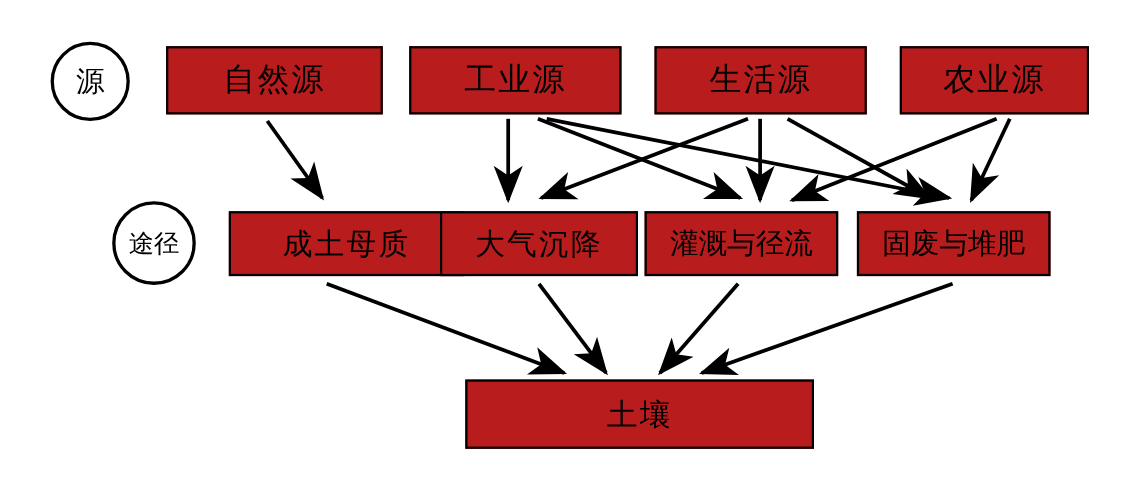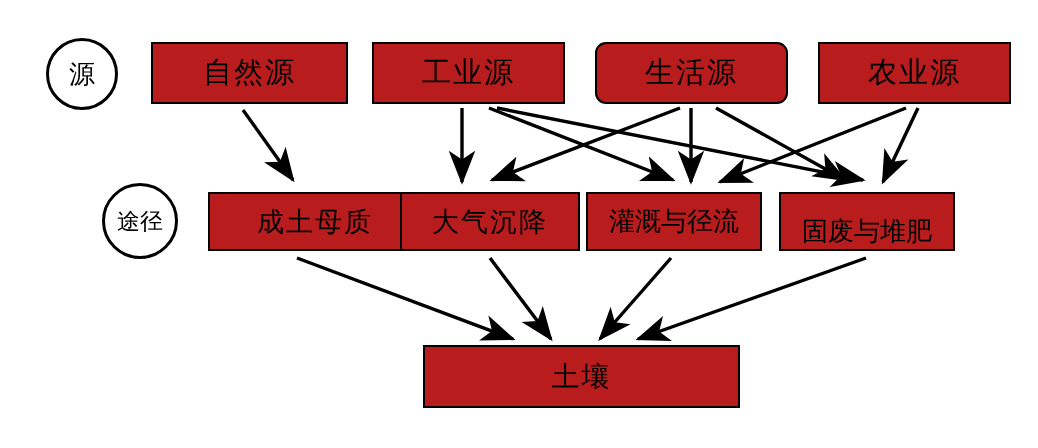--- a/index.html
+++ b/index.html
@@ -49,27 +49,27 @@
     justify-content: center;
     color: #000000;
     white-space: nowrap;
   }
   .lbl-src    { width: 72px; height: 72px; left: 46px;  top: 38px;  font-size: 26px; }
   .lbl-path   { width: 76px; height: 76px; left: 102px; top: 183px; font-size: 23px; }
   .lbl-recv   { width: 80px; height: 80px; left: 287px; top: 337px; font-size: 25px; }
 
   .src-1 { left: 151px; top: 42px;  width: 197px; height: 62px; font-size: 29px; }
   .src-2 { left: 372px; top: 42px;  width: 193px; height: 62px; font-size: 29px; }
-  .src-3 { left: 595px; top: 42px;  width: 193px; height: 62px; font-size: 29px; border-radius: 11px; }
-  .src-4 { left: 818px; top: 42px;  width: 193px; height: 62px; font-size: 29px; }
+  .src-3 { left: 595px; top: 42px;  width: 193px; height: 62px; font-size: 29px; }
+  .src-4 { left: 818px; top: 42px;  width: 172px; height: 62px; font-size: 29px; }
 
   .pth-1 { left: 208px; top: 192px; width: 214px; height: 59px; font-size: 27px; }
   .pth-2 { left: 400px; top: 192px; width: 180px; height: 59px; font-size: 27px; }
   .pth-3 { left: 586px; top: 192px; width: 176px; height: 59px; font-size: 26px; letter-spacing: 0px; }
-  .pth-4 { left: 779px; top: 192px; width: 176px; height: 59px; font-size: 26px; letter-spacing: 0px; align-items: flex-end; }
+  .pth-4 { left: 779px; top: 192px; width: 176px; height: 59px; font-size: 26px; letter-spacing: 0px; }
 
   .rcv-1 { left: 423px; top: 345px; width: 317px; height: 63px; font-size: 28px; }
 </style>
 </head>
 <body>
 
 <div id="canvas">
 
   <svg id="edges" viewBox="0 0 1038 448" xmlns="http://www.w3.org/2000/svg">
     <defs>

